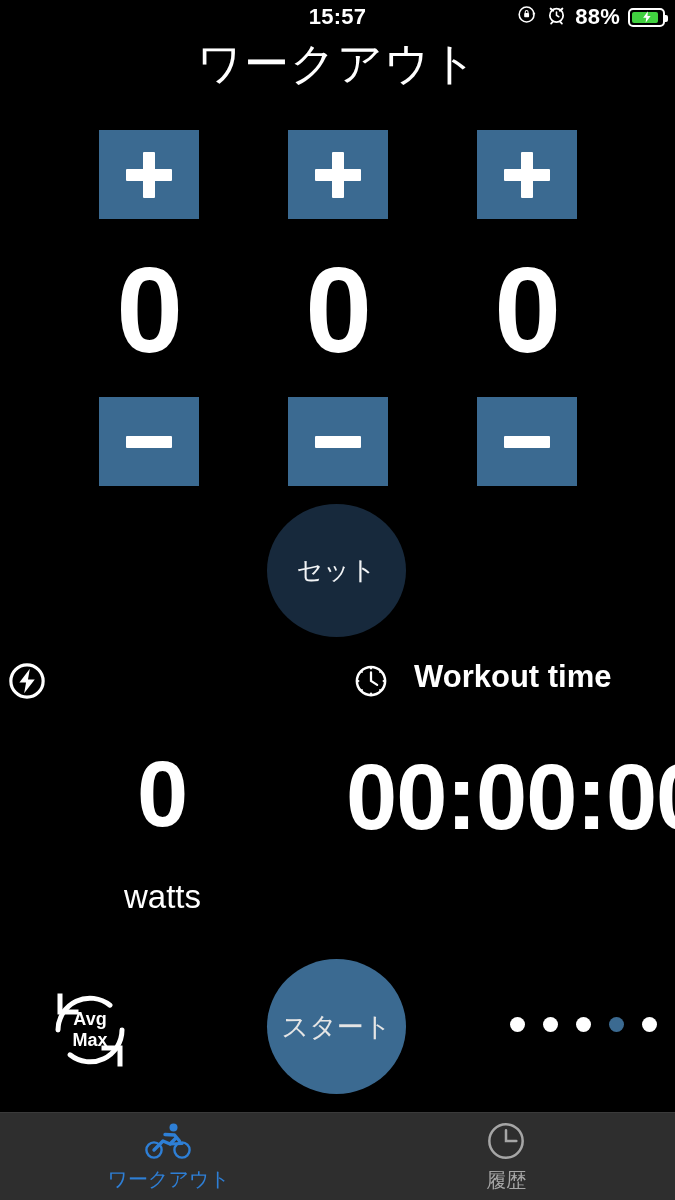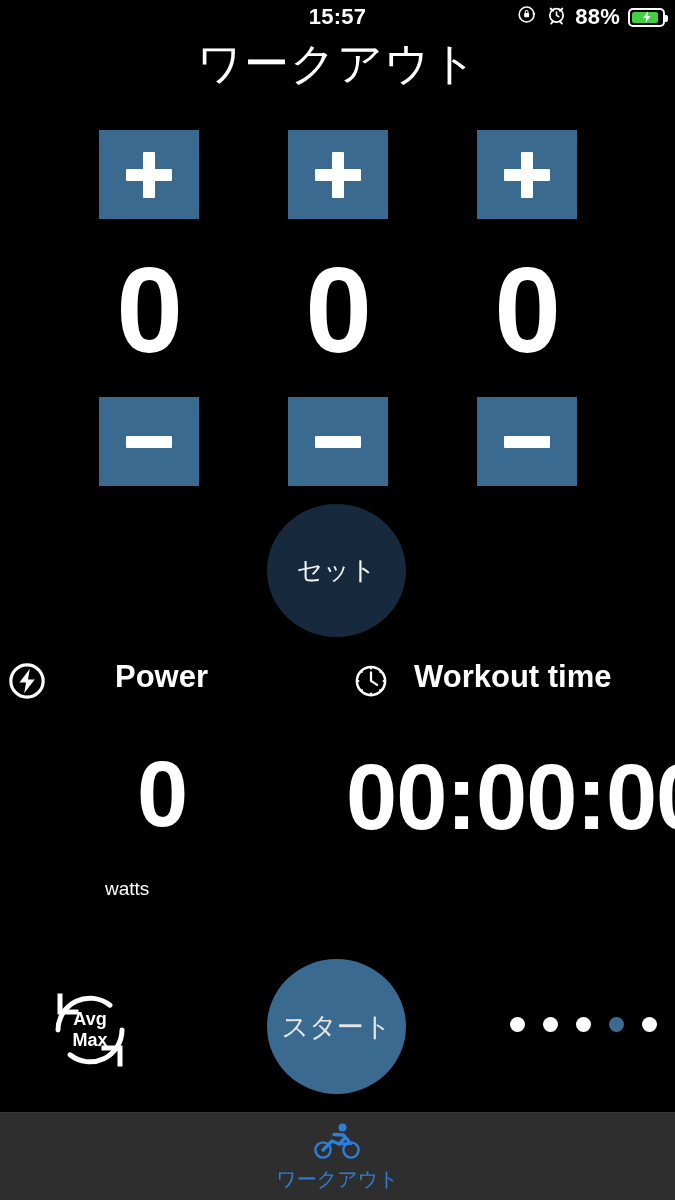--- a/index.html
+++ b/index.html
@@ -93,22 +93,22 @@
   .m-time-icon{ position:absolute; left:353px; top:3px; }
   .m-time-label{
     position:absolute; left:414px; top:-1px; font-size:31px; font-weight:700;
   }
 
   .power-value{
     position:absolute; left:105px; top:745px; width:115px; text-align:center;
     font-size:92px; font-weight:700; line-height:98px;
   }
   .power-unit{
-    position:absolute; left:105px; top:878px; width:115px; text-align:left;
-    font-size:19px; font-weight:400;
+    position:absolute; left:105px; top:878px; width:115px; text-align:center;
+    font-size:33px; font-weight:400;
   }
   .time-value{
     position:absolute; left:346px; top:748px; font-size:92px; font-weight:700;
     line-height:98px; white-space:nowrap; letter-spacing:-1px;
   }
 
   
   .avgmax{
     position:absolute; left:42px; top:982px; width:96px; height:96px; cursor:pointer;
   }
@@ -221,21 +221,20 @@
   <span>セット</span>
 </div>
 
 <div class="metric-labels">
   <span class="m-power-icon">
     <svg width="38" height="38" viewBox="0 0 24 24">
       <circle cx="12" cy="12" r="10.2" fill="none" stroke="#fff" stroke-width="2"></circle>
       <path d="M13.8 4.3L7.2 12.9h4.2L10.2 19.7l6.7-8.7h-4.3z" fill="#fff"></path>
     </svg>
   </span>
-  <span class="m-power-label">Power</span>
   <span class="m-time-icon">
     <svg width="36" height="36" viewBox="0 0 24 24">
       <circle cx="12" cy="12" r="9.4" fill="none" stroke="#fff" stroke-width="1.7"></circle>
       <path d="M12 6.3V12l4.1 2.6" fill="none" stroke="#fff" stroke-width="1.5" stroke-linecap="round"></path>
       <circle cx="12" cy="3.6" r="0.7" fill="#fff"></circle>
         <circle cx="12" cy="20.4" r="0.7" fill="#fff"></circle>
       <circle cx="3.6" cy="12" r="0.7" fill="#fff"></circle>
         <circle cx="20.4" cy="12" r="0.7" fill="#fff"></circle>
       <circle cx="6" cy="6" r="0.6" fill="#fff"></circle>
         <circle cx="18" cy="6" r="0.6" fill="#fff"></circle>
@@ -279,13 +278,22 @@
         <circle cx="11" cy="28" r="7.6" fill="none" stroke="#2e7fd6" stroke-width="2.4"></circle>
         <circle cx="39" cy="28" r="7.6" fill="none" stroke="#2e7fd6" stroke-width="2.4"></circle>
         <circle cx="30.5" cy="5.5" r="4" fill="#2e7fd6"></circle>
         <path d="M11 28l9-9 7 3 6-6" fill="none" stroke="#2e7fd6" stroke-width="3.4" stroke-linecap="round" stroke-linejoin="round"></path>
         <path d="M27 22l12-0.5" fill="none" stroke="#2e7fd6" stroke-width="3" stroke-linecap="round"></path>
         <path d="M22 12.5l9.5 0.5 5 6" fill="none" stroke="#2e7fd6" stroke-width="3.4" stroke-linecap="round" stroke-linejoin="round"></path>
       </svg>
     </span>
     <span class="tlabel">ワークアウト</span>
   </div>
+  <div class="tab">
+    <span>
+      <svg width="40" height="40" viewBox="0 0 24 24">
+        <circle cx="12" cy="12" r="10" fill="none" stroke="#a6a6a6" stroke-width="1.5"></circle>
+        <path d="M12 5.6V12h6.2" fill="none" stroke="#a6a6a6" stroke-width="1.5" stroke-linecap="round"></path>
+      </svg>
+    </span>
+    <span class="tlabel">履歴</span>
+  </div>
 </div>
 
 </body></html>

